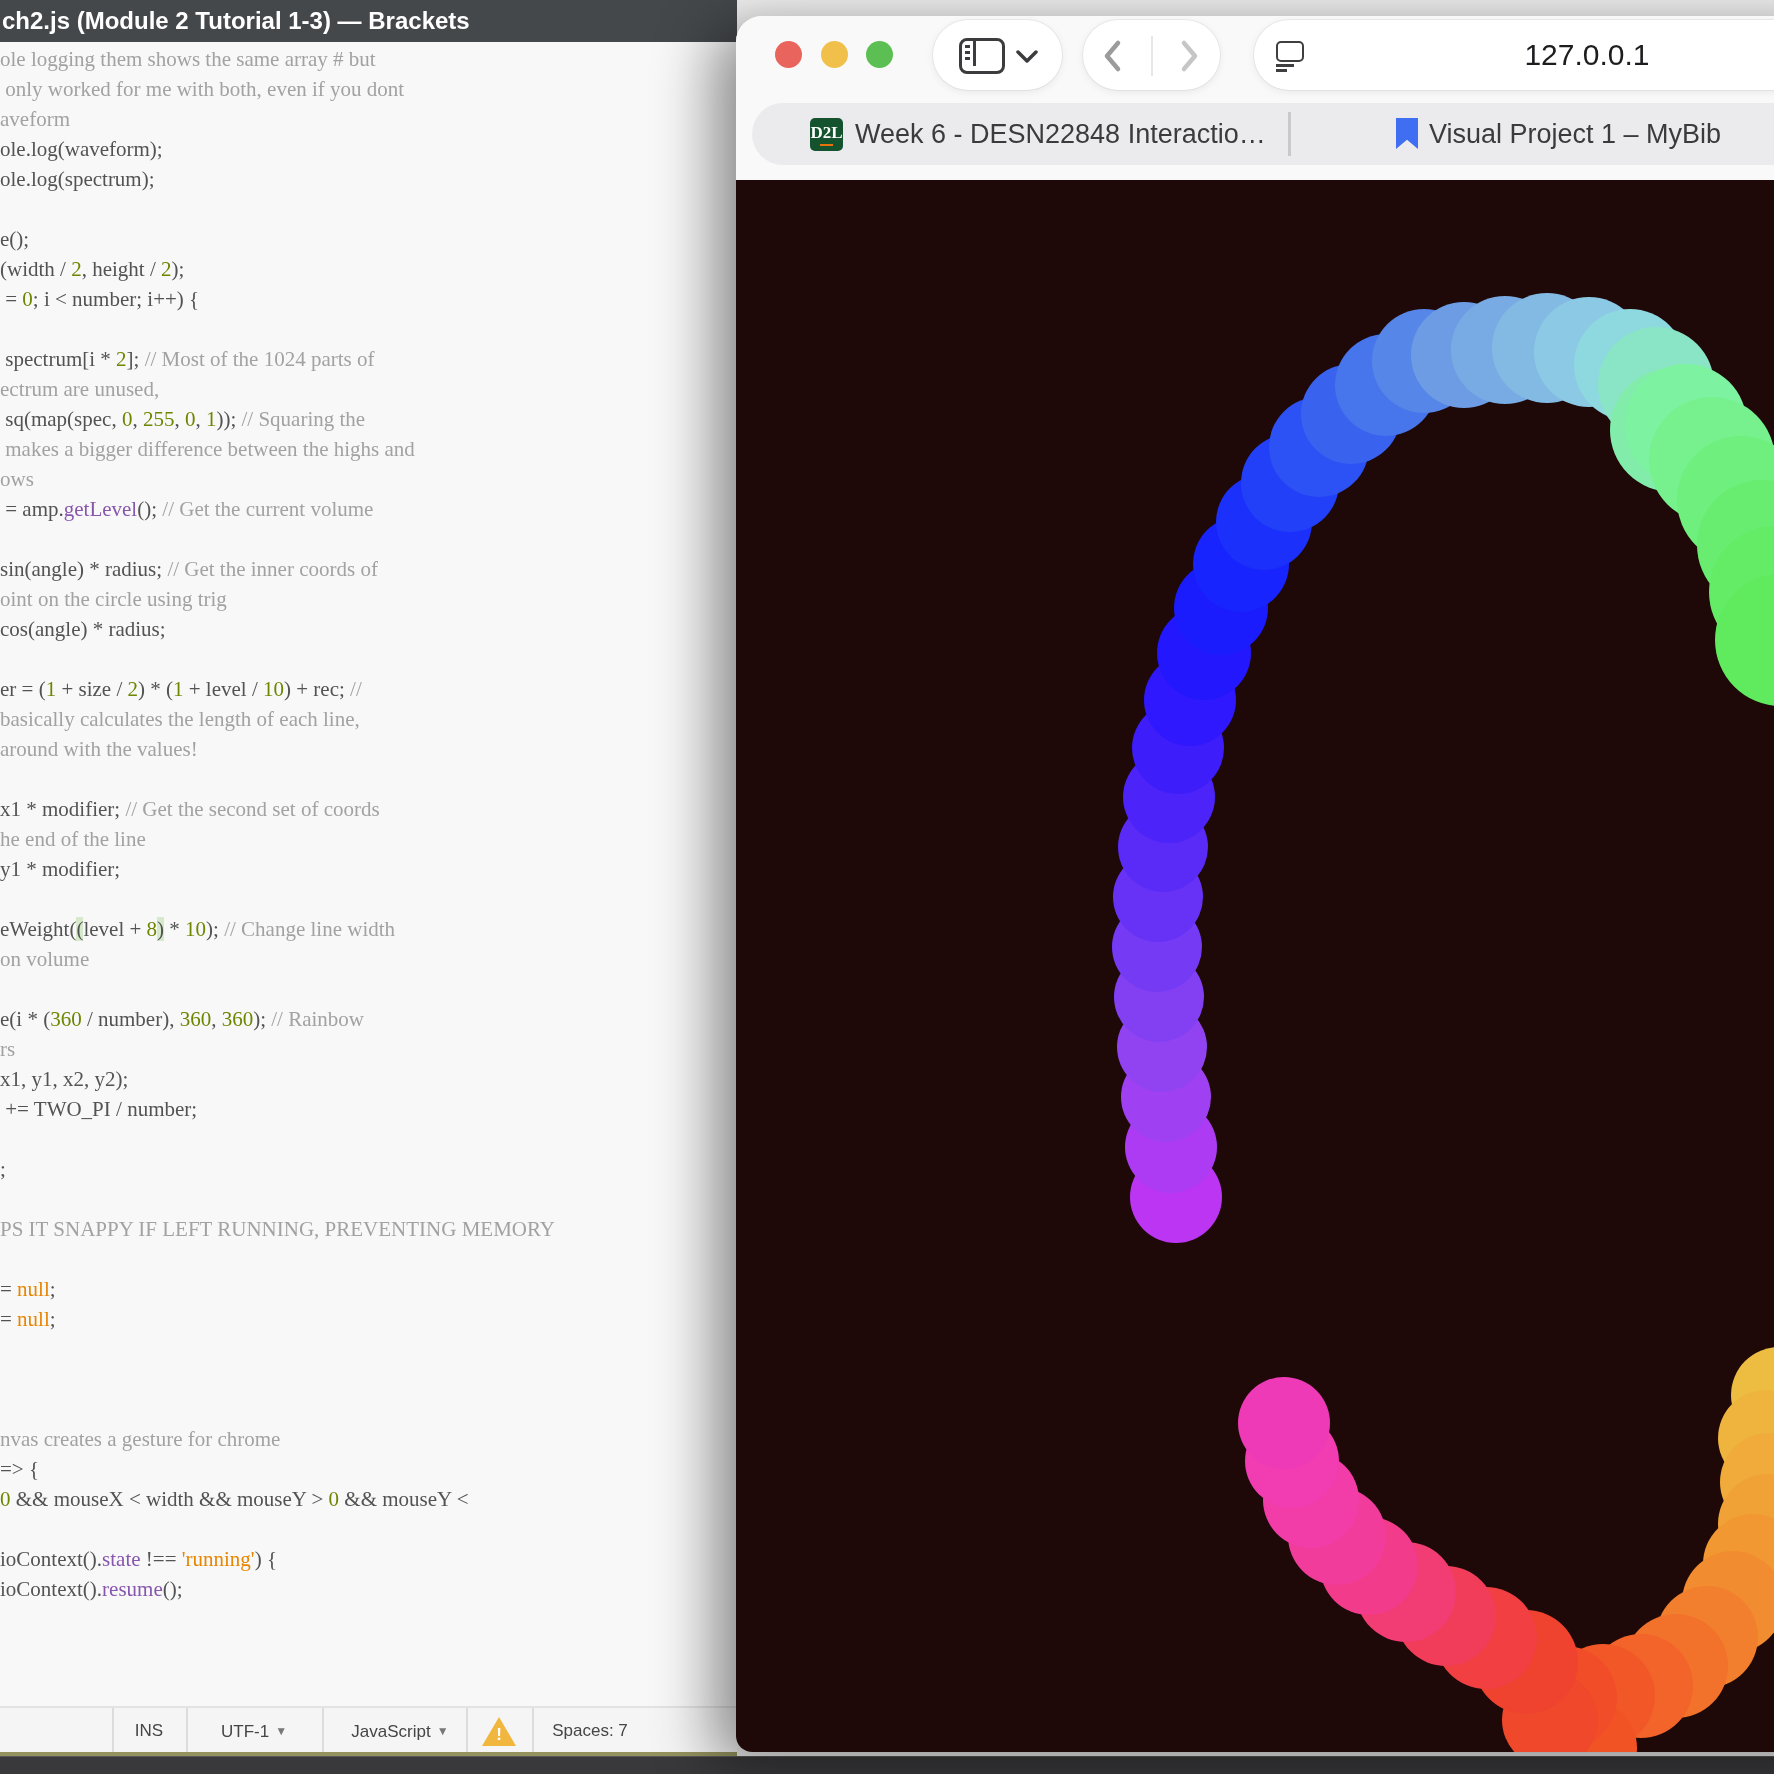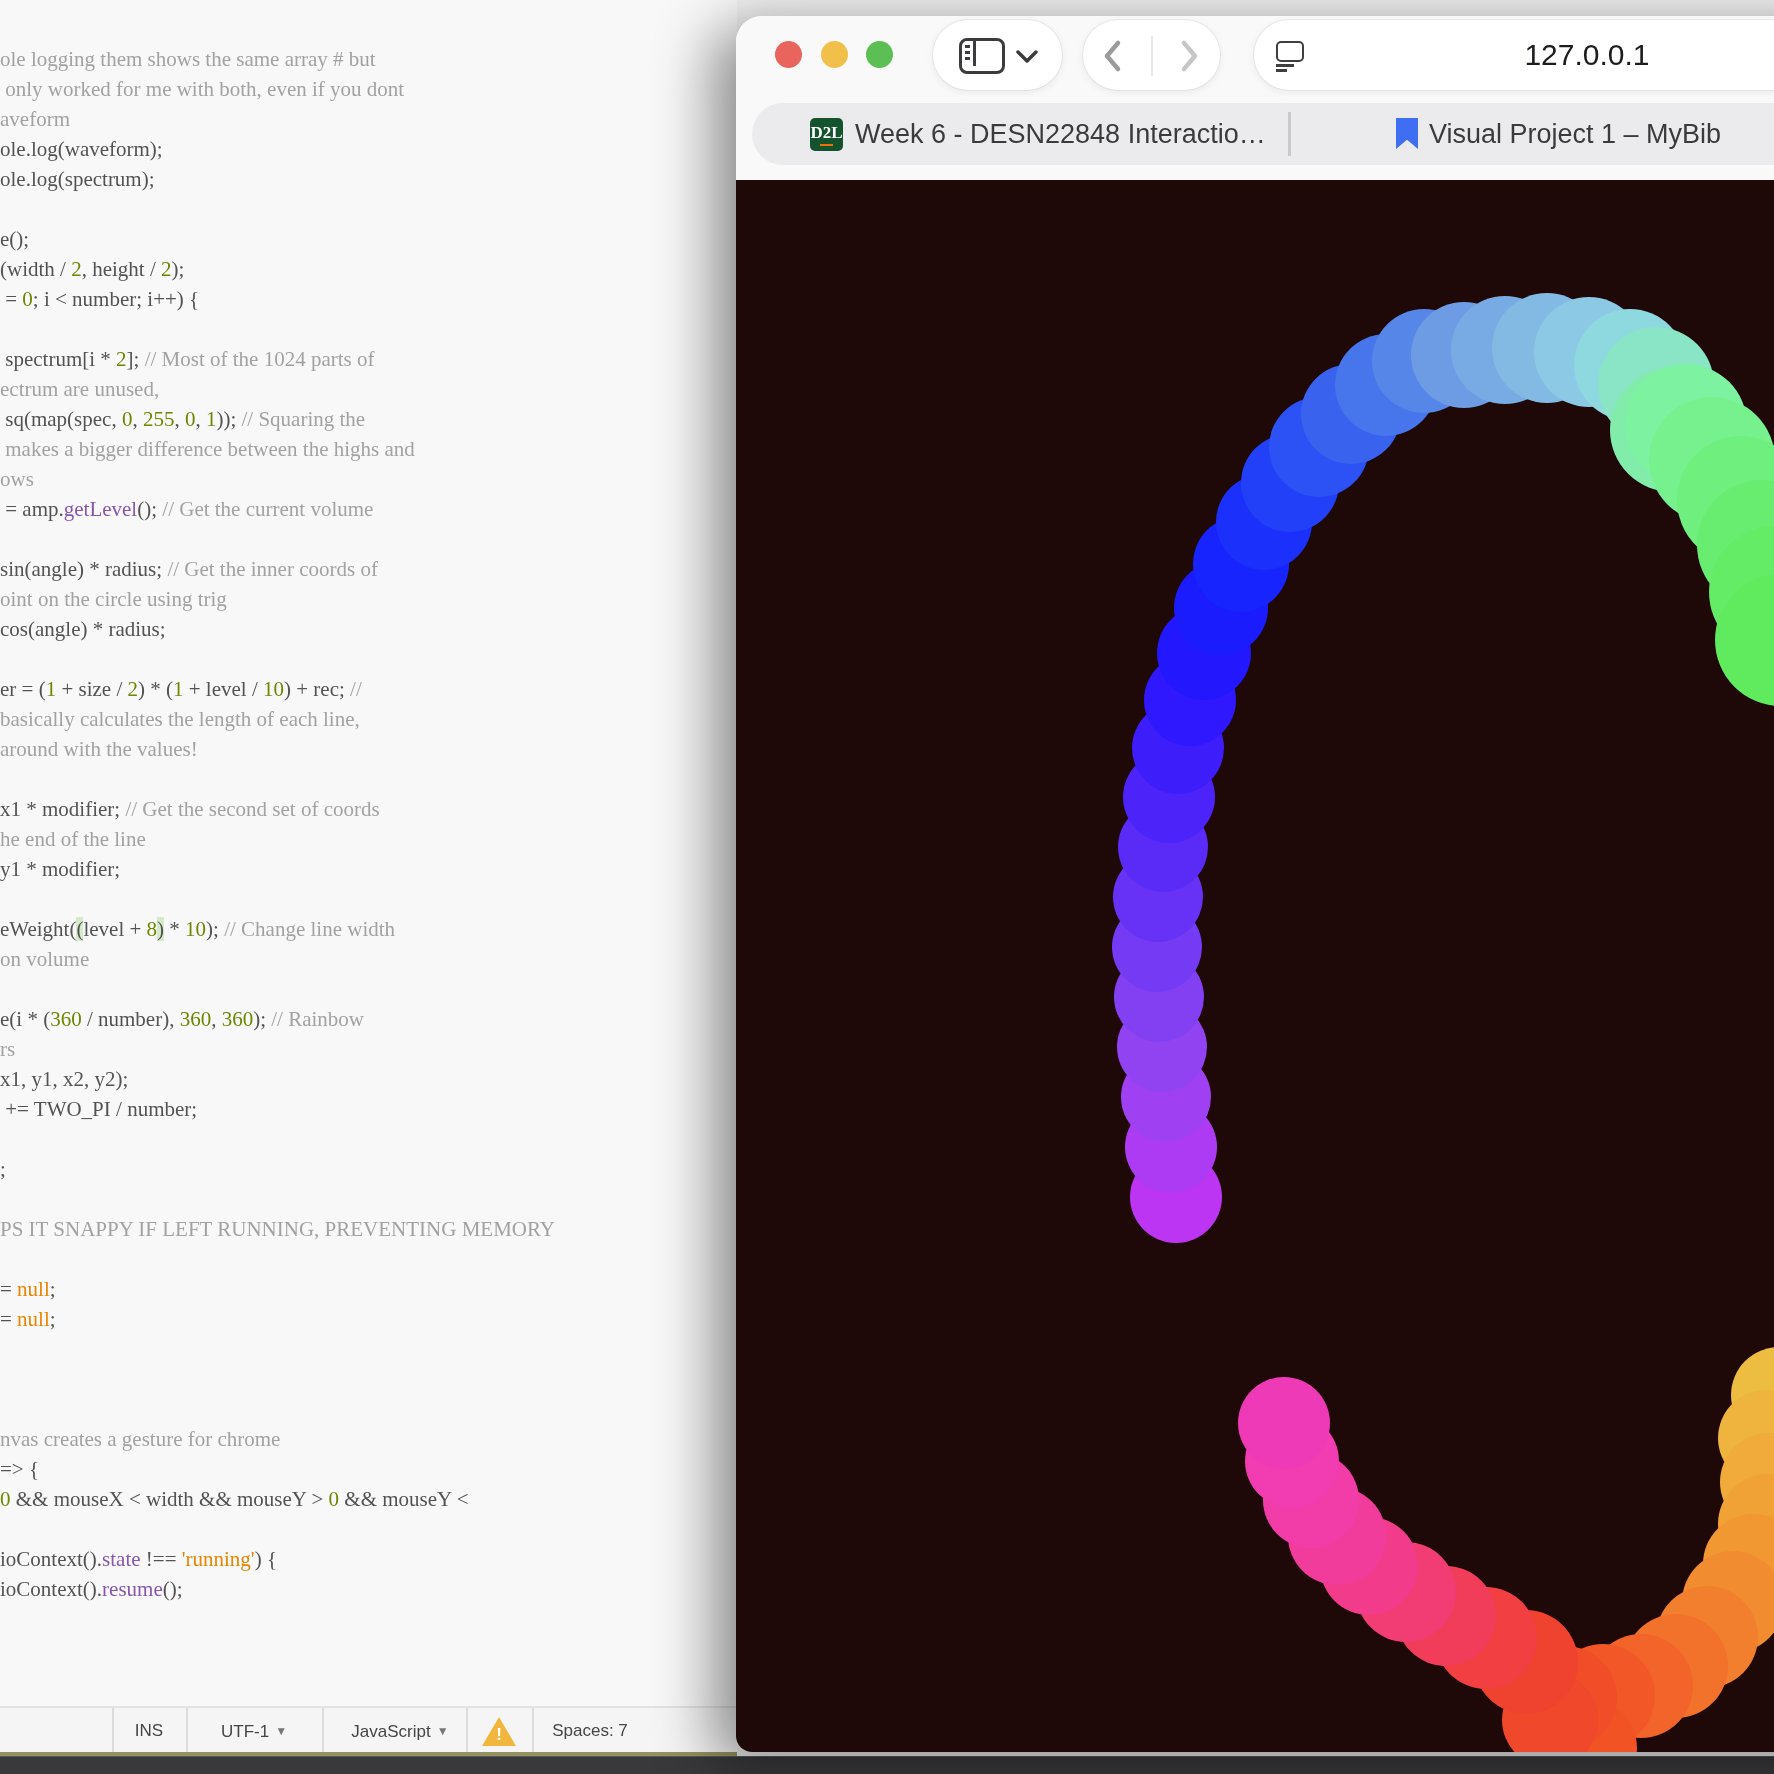--- a/index.html
+++ b/index.html
@@ -72,20 +72,23 @@
   #bm2-label{left:693px;}
 
   
   #canvas{position:absolute;left:0;top:164px;right:0;bottom:0;overflow:hidden;}
   .blob{position:absolute;border-radius:50%;}
 </style>
 </head>
 <body>
 
 <div id="brackets">
+  <div id="titlebar">
+    <span>ch2.js (Module 2 Tutorial 1-3) — Brackets</span>
+  </div>
   <div id="code"><div class="cl"><span class="tok-comment">ole logging them shows the same array # but</span></div><div class="cl"><span class="tok-comment"> only worked for me with both, even if you dont</span></div><div class="cl"><span class="tok-comment">aveform</span></div><div class="cl"><span class="tok-code">ole.log(waveform);</span></div><div class="cl"><span class="tok-code">ole.log(spectrum);</span></div><div class="cl"></div><div class="cl"><span class="tok-code">e();</span></div><div class="cl"><span class="tok-code">(width / </span><span class="tok-num">2</span><span class="tok-code">, height / </span><span class="tok-num">2</span><span class="tok-code">);</span></div><div class="cl"><span class="tok-code"> = </span><span class="tok-num">0</span><span class="tok-code">; i &lt; number; i++) {</span></div><div class="cl"></div><div class="cl"><span class="tok-code"> spectrum[i * </span><span class="tok-num">2</span><span class="tok-code">]; </span><span class="tok-comment">// Most of the 1024 parts of</span></div><div class="cl"><span class="tok-comment">ectrum are unused,</span></div><div class="cl"><span class="tok-code"> sq(map(spec, </span><span class="tok-num">0</span><span class="tok-code">, </span><span class="tok-num">255</span><span class="tok-code">, </span><span class="tok-num">0</span><span class="tok-code">, </span><span class="tok-num">1</span><span class="tok-code">)); </span><span class="tok-comment">// Squaring the</span></div><div class="cl"><span class="tok-comment"> makes a bigger difference between the highs and</span></div><div class="cl"><span class="tok-comment">ows</span></div><div class="cl"><span class="tok-code"> = amp.</span><span class="tok-purple">getLevel</span><span class="tok-code">(); </span><span class="tok-comment">// Get the current volume</span></div><div class="cl"></div><div class="cl"><span class="tok-code">sin(angle) * radius; </span><span class="tok-comment">// Get the inner coords of</span></div><div class="cl"><span class="tok-comment">oint on the circle using trig</span></div><div class="cl"><span class="tok-code">cos(angle) * radius;</span></div><div class="cl"></div><div class="cl"><span class="tok-code">er = (</span><span class="tok-num">1</span><span class="tok-code"> + size / </span><span class="tok-num">2</span><span class="tok-code">) * (</span><span class="tok-num">1</span><span class="tok-code"> + level / </span><span class="tok-num">10</span><span class="tok-code">) + rec; </span><span class="tok-comment">//</span></div><div class="cl"><span class="tok-comment">basically calculates the length of each line,</span></div><div class="cl"><span class="tok-comment">around with the values!</span></div><div class="cl"></div><div class="cl"><span class="tok-code">x1 * modifier; </span><span class="tok-comment">// Get the second set of coords</span></div><div class="cl"><span class="tok-comment">he end of the line</span></div><div class="cl"><span class="tok-code">y1 * modifier;</span></div><div class="cl"></div><div class="cl"><span class="tok-code">eWeight(</span><span class="tok-hl">(</span><span class="tok-code">level + </span><span class="tok-num">8</span><span class="tok-hl">)</span><span class="tok-code"> * </span><span class="tok-num">10</span><span class="tok-code">); </span><span class="tok-comment">// Change line width</span></div><div class="cl"><span class="tok-comment">on volume</span></div><div class="cl"></div><div class="cl"><span class="tok-code">e(i * (</span><span class="tok-num">360</span><span class="tok-code"> / number), </span><span class="tok-num">360</span><span class="tok-code">, </span><span class="tok-num">360</span><span class="tok-code">); </span><span class="tok-comment">// Rainbow</span></div><div class="cl"><span class="tok-comment">rs</span></div><div class="cl"><span class="tok-code">x1, y1, x2, y2);</span></div><div class="cl"><span class="tok-code"> += TWO_PI / number;</span></div><div class="cl"></div><div class="cl"><span class="tok-code">;</span></div><div class="cl"></div><div class="cl"><span class="tok-comment">PS IT SNAPPY IF LEFT RUNNING, PREVENTING MEMORY</span></div><div class="cl"></div><div class="cl"><span class="tok-code">= </span><span class="tok-orange">null</span><span class="tok-code">;</span></div><div class="cl"><span class="tok-code">= </span><span class="tok-orange">null</span><span class="tok-code">;</span></div><div class="cl"></div><div class="cl"></div><div class="cl"></div><div class="cl"><span class="tok-comment">nvas creates a gesture for chrome</span></div><div class="cl"><span class="tok-code">=&gt; {</span></div><div class="cl"><span class="tok-num">0</span><span class="tok-code"> &amp;&amp; mouseX &lt; width &amp;&amp; mouseY &gt; </span><span class="tok-num">0</span><span class="tok-code"> &amp;&amp; mouseY &lt;</span></div><div class="cl"></div><div class="cl"><span class="tok-code">ioContext().</span><span class="tok-purple">state</span><span class="tok-code"> !== </span><span class="tok-orange">'running'</span><span class="tok-code">) {</span></div><div class="cl"><span class="tok-code">ioContext().</span><span class="tok-purple">resume</span><span class="tok-code">();</span></div></div>
   <div id="statusbar">
     <div class="sb-div" style="left:112px"></div>
     <div class="sb-div" style="left:186px"></div>
     <div class="sb-div" style="left:322px"></div>
     <div class="sb-div" style="left:466px"></div>
     <div class="sb-div" style="left:532px"></div>
     <div class="sb-item" style="left:112px;width:74px">
       <span>INS</span>
     </div>

